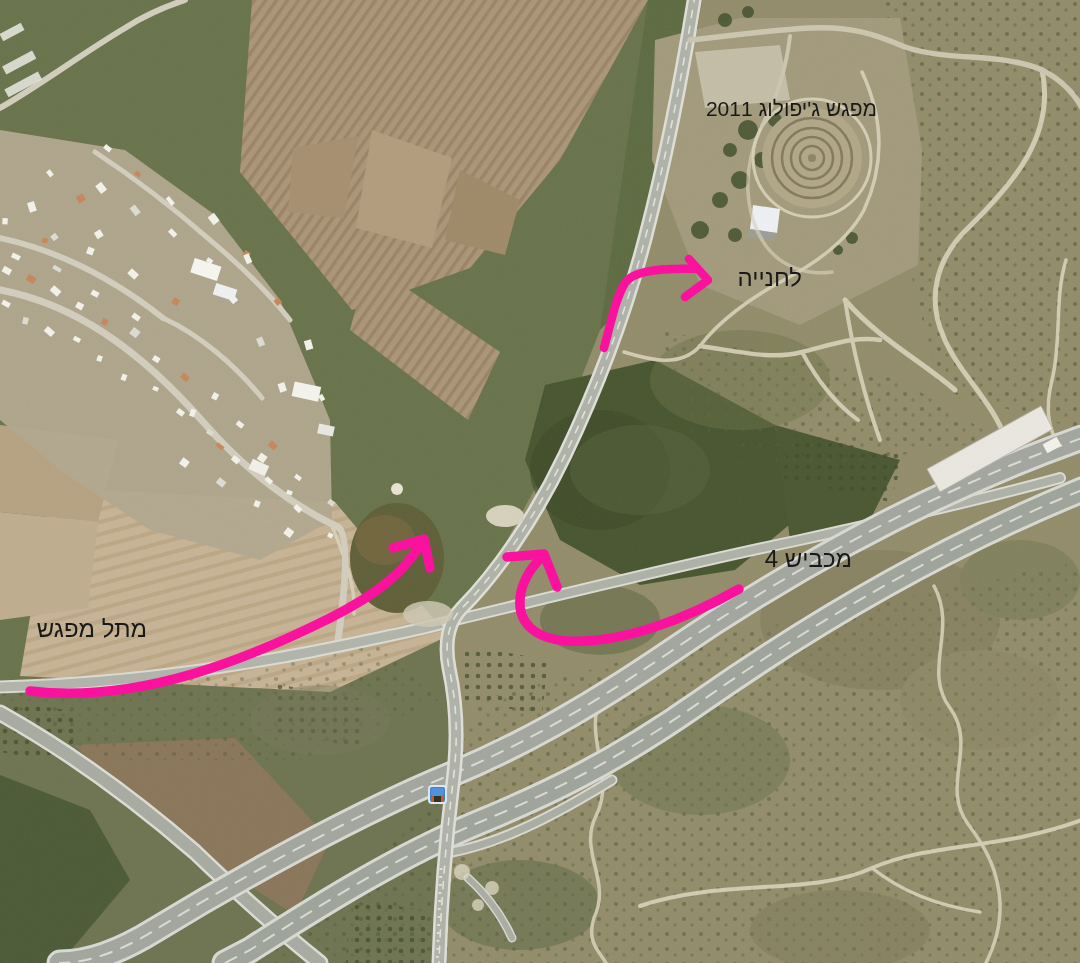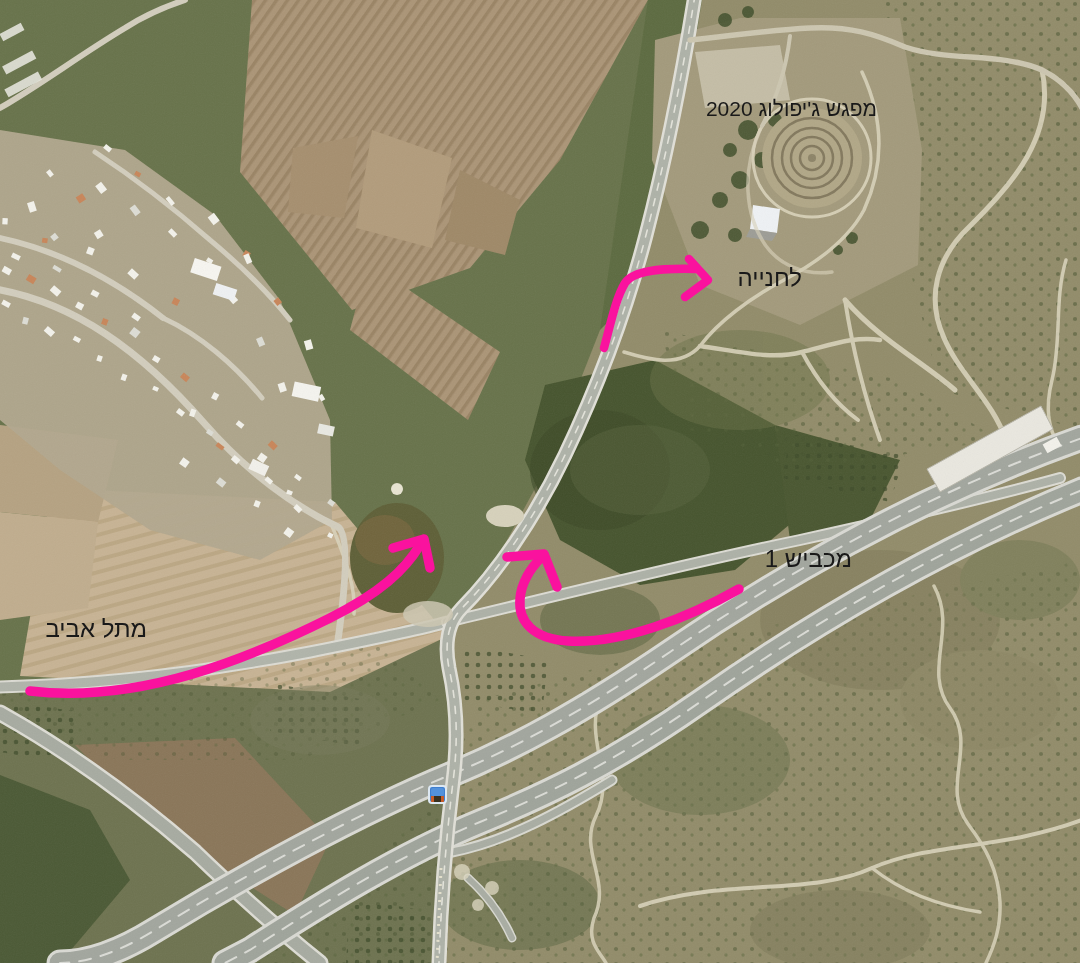--- a/index.html
+++ b/index.html
@@ -304,22 +304,22 @@
       <path d="M 739,589 C 688,618 622,644 568,641 C 534,639 518,622 520,599 C 521,584 530,568 542,557"></path>
       <path d="M 544,554 L 507,557 M 544,554 L 557,587"></path>
     </g>
     <g stroke-width="8.5">
       <path d="M 604,348 C 611,322 616,298 625,283 C 633,271 658,268 696,269"></path>
       <path d="M 708,280 L 689,259 M 708,280 L 685,297"></path>
     </g>
   </g>
 </svg>
 
-<div class="lbl" id="lbl-meetup">מפגש ג'יפולוג 2020</div>
+<div class="lbl" id="lbl-meetup">מפגש ג'יפולוג 2011</div>
 <div class="lbl" id="lbl-parking">לחנייה</div>
-<div class="lbl" id="lbl-hwy6">מכביש 1</div>
-<div class="lbl" id="lbl-telaviv">מתל אביב</div>
+<div class="lbl" id="lbl-hwy6">מכביש 4</div>
+<div class="lbl" id="lbl-telaviv">מתל מפגש</div>
 
 <div class="marker">
   <div class="m-top"></div>
   <div class="m-bot"></div>
 </div>
 </div>
 
 </body></html>

